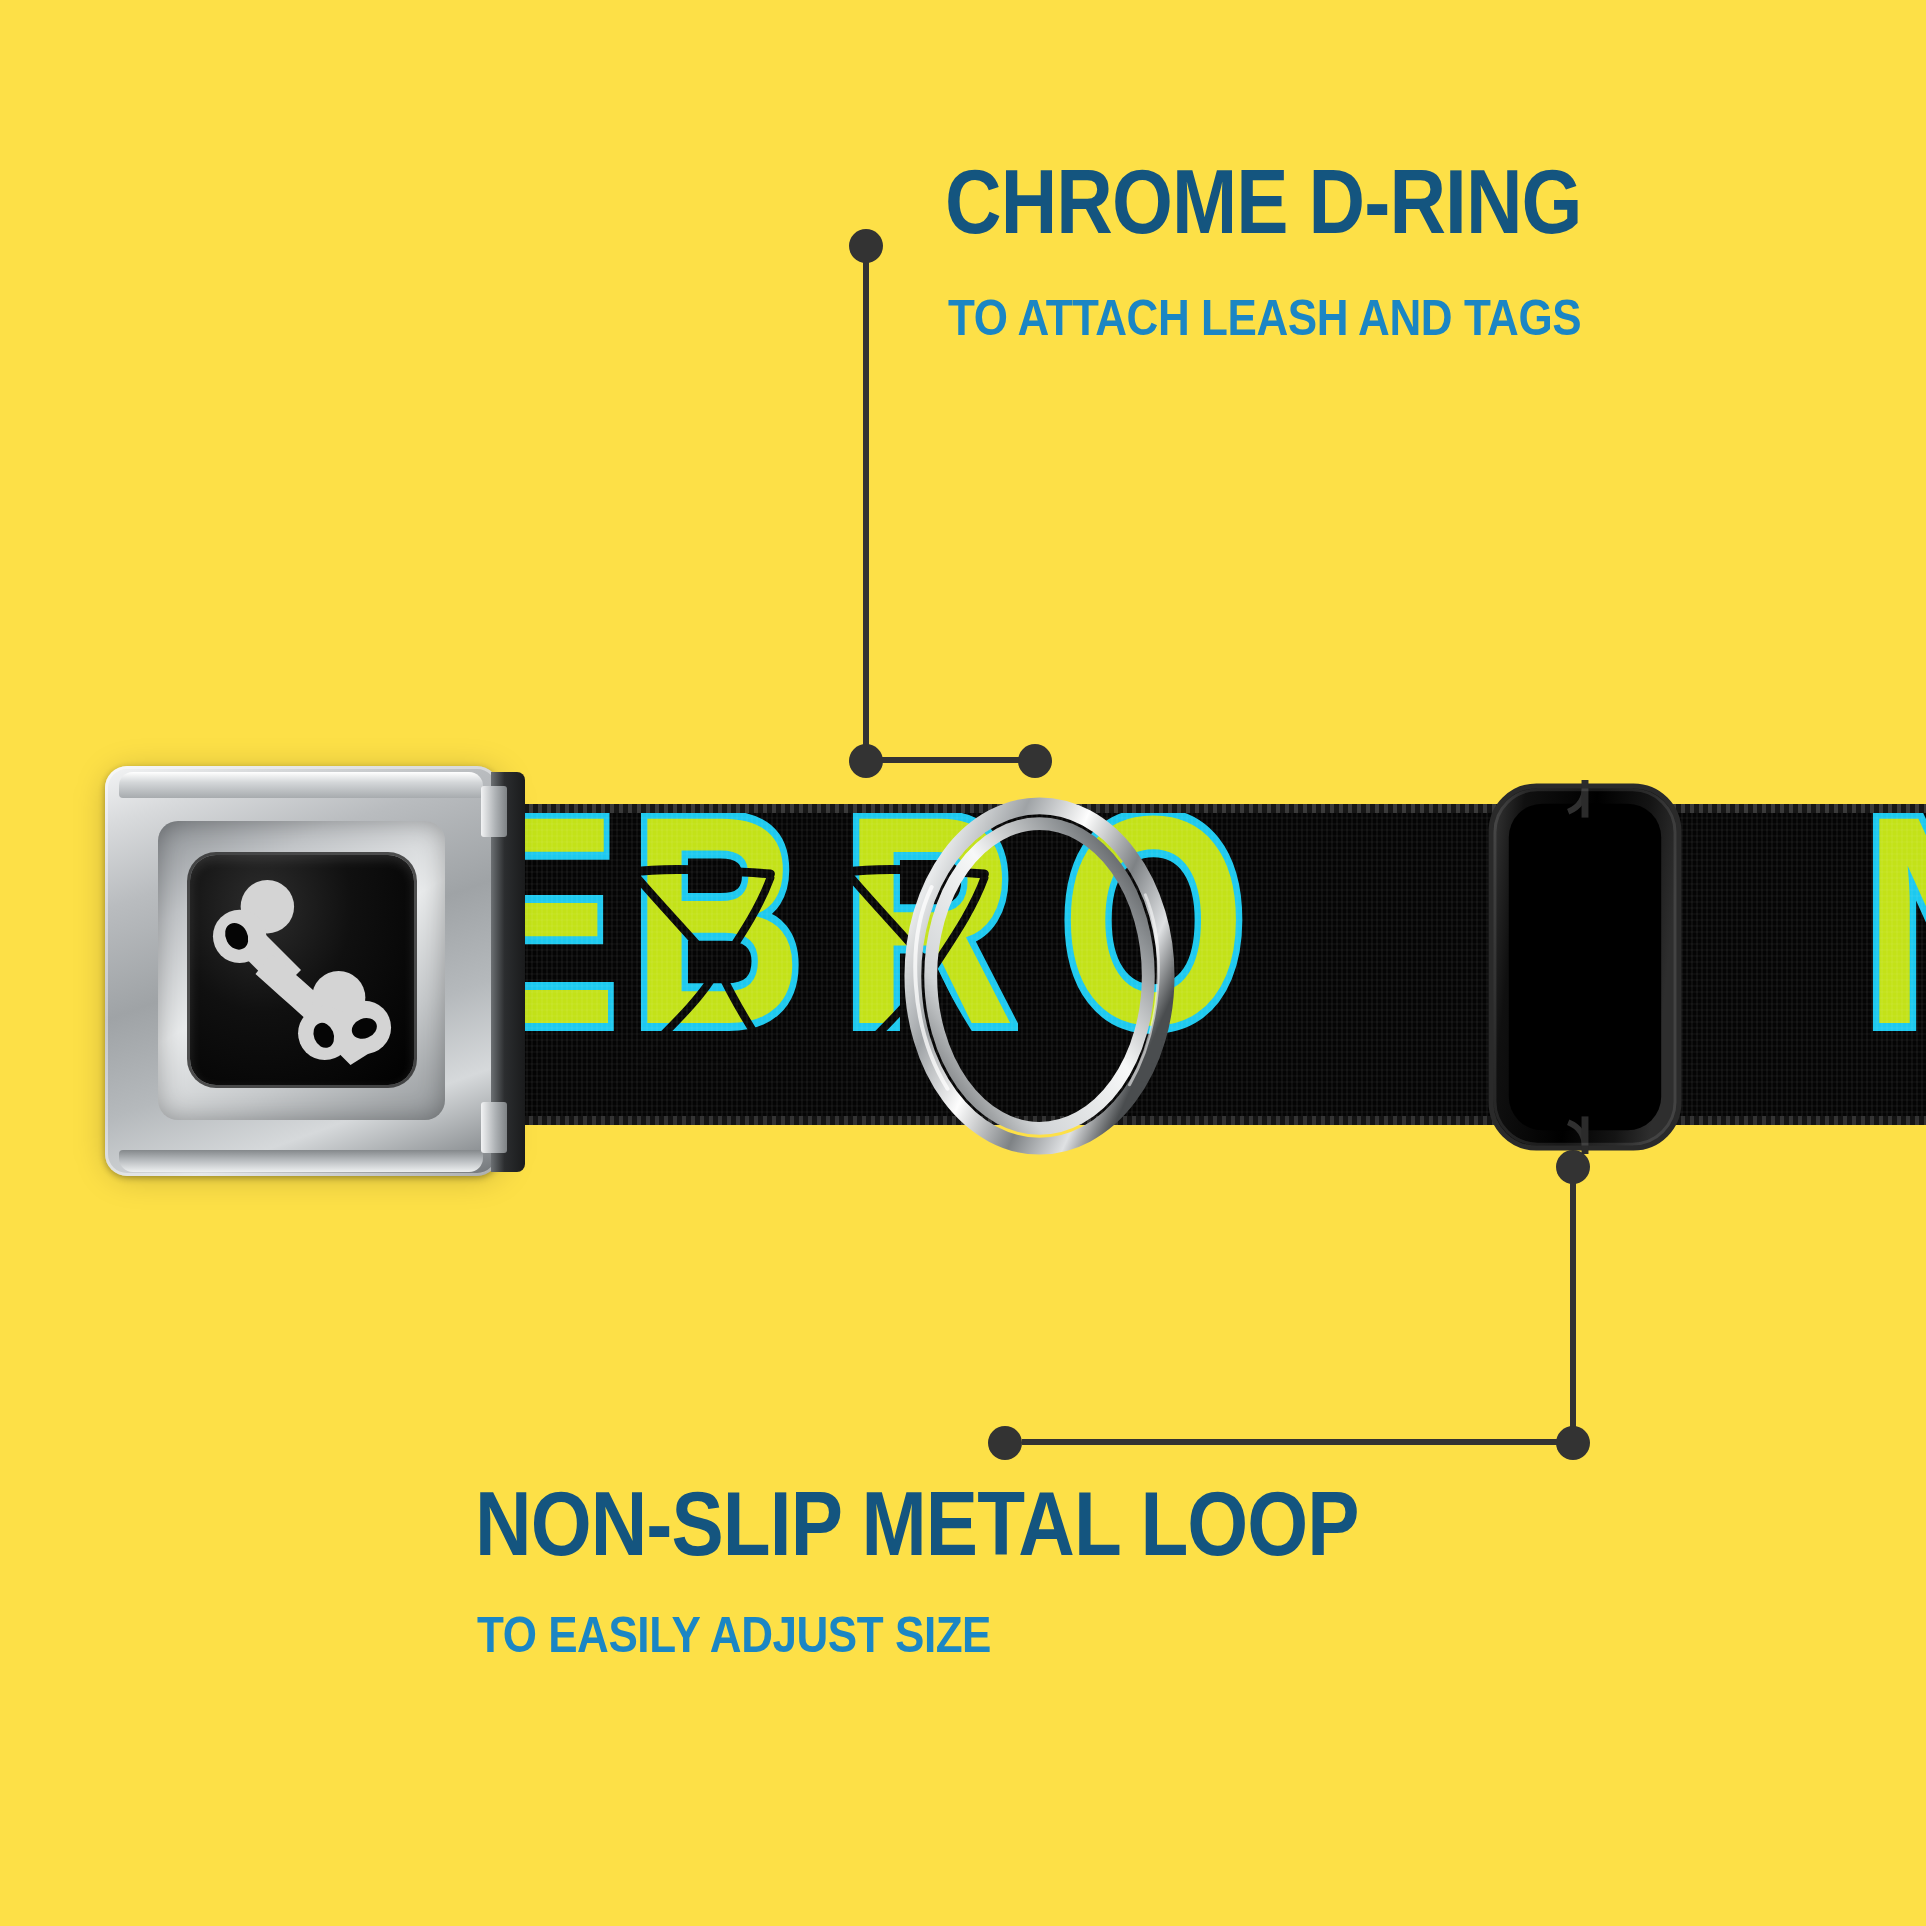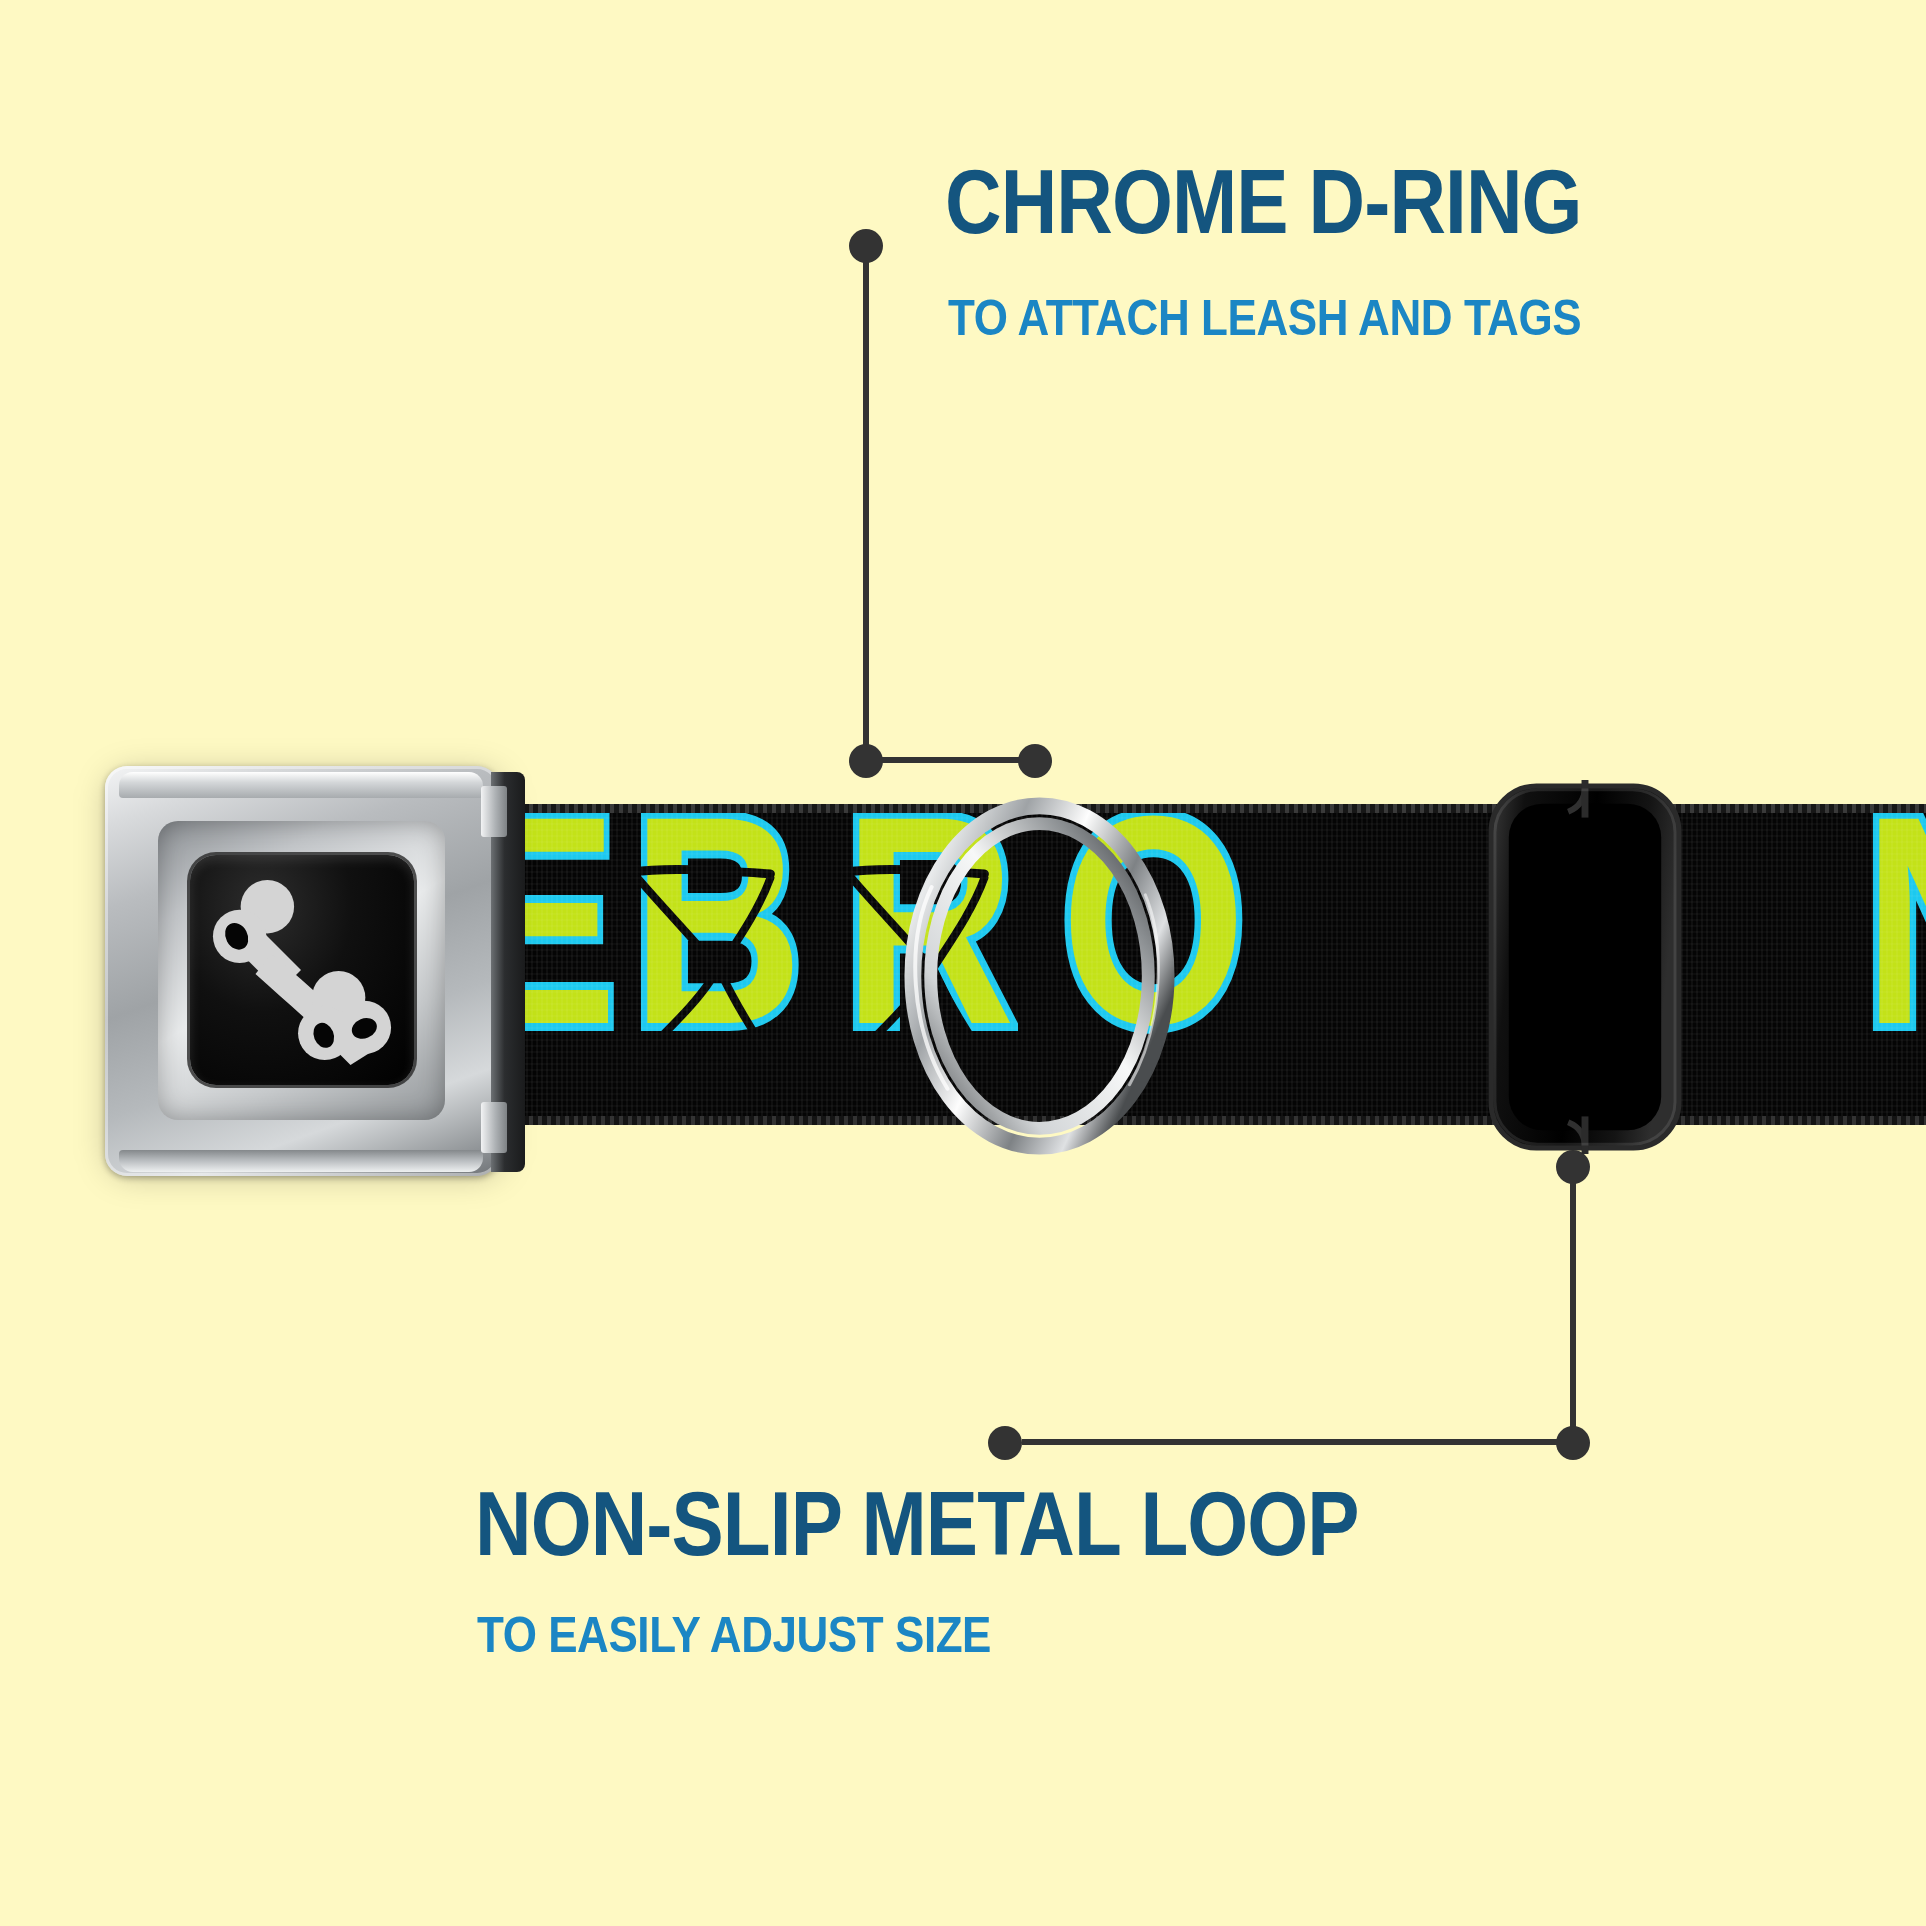--- a/index.html
+++ b/index.html
@@ -3,21 +3,21 @@
 <meta charset="utf-8">
 <style>
   html,body{margin:0;padding:0;}
   body{
     width:1927px;height:1927px;
     background:#ffffff;
     font-family:"Liberation Sans", sans-serif;
     overflow:hidden;
     position:relative;
   }
-  #stage{position:absolute;left:0;top:0;width:1927px;height:1927px;background:#fef9c3;}
+  #stage{position:absolute;left:0;top:0;width:1927px;height:1927px;background:#fde047;}
 
   
   .callout-title{
     position:absolute;
     font-family:"Liberation Sans", sans-serif;
     font-weight:bold;
     font-size:91px;
     letter-spacing:-1px;
     line-height:1;
     transform:scaleX(0.86);

